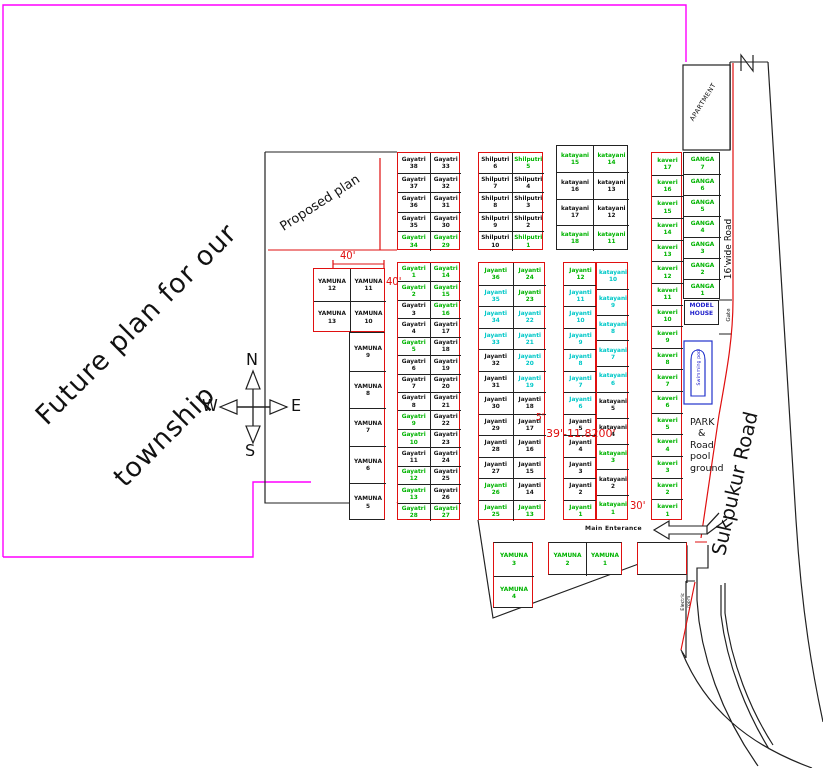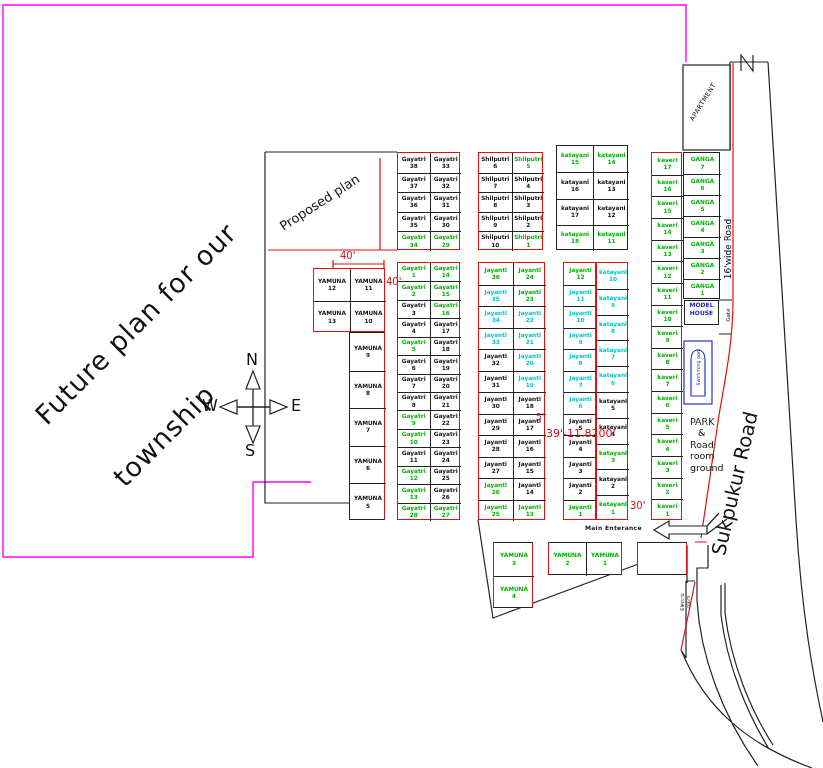--- a/index.html
+++ b/index.html
@@ -92,21 +92,21 @@
   <div class="ann" style="left:694px;top:244px;width:68px;text-align:center;transform:rotate(-90deg);font-size:9px">16'wide Road</div>
   <div class="ann" style="left:715px;top:312px;width:26px;text-align:center;transform:rotate(-90deg);font-size:5.5px">Gate</div>
   <div class="ann" style="left:659px;top:472px;width:152px;text-align:center;transform:rotate(-77deg);font-size:19.5px">Sukpukur Road</div>
   <div class="ann" id="model-house" style="left:684px;top:300px;width:35px;height:25px">MODEL HOUSE</div>
   <div class="ann blue" style="left:681px;top:366px;width:34px;text-align:center;transform:rotate(-90deg);font-size:4.8px">Swimming pool</div>
 
   <div class="ann" id="park-label" style="left:690px;top:416px">
     <div>PARK</div>
     <div class="indent">&amp;</div>
     <div>Road</div>
-    <div>room</div>
+    <div>pool</div>
     <div>ground</div>
   </div>
 
   <div class="ann" style="left:585px;top:524px;font-size:6px;font-weight:700;letter-spacing:.3px">Main Enterance</div>
   <div class="ann" id="electric-room" style="left:671px;top:596px">Electric room</div>
 
   <div class="ann red" style="left:340px;top:250px;font-size:10px">40'</div>
   <div class="ann red" style="left:386px;top:276px;font-size:10px">40'</div>
   <div class="ann red" style="left:536px;top:412px;font-size:9px">5'</div>
   <div class="ann red" style="left:546px;top:427px;font-size:11px">39'-11.8200'</div>

